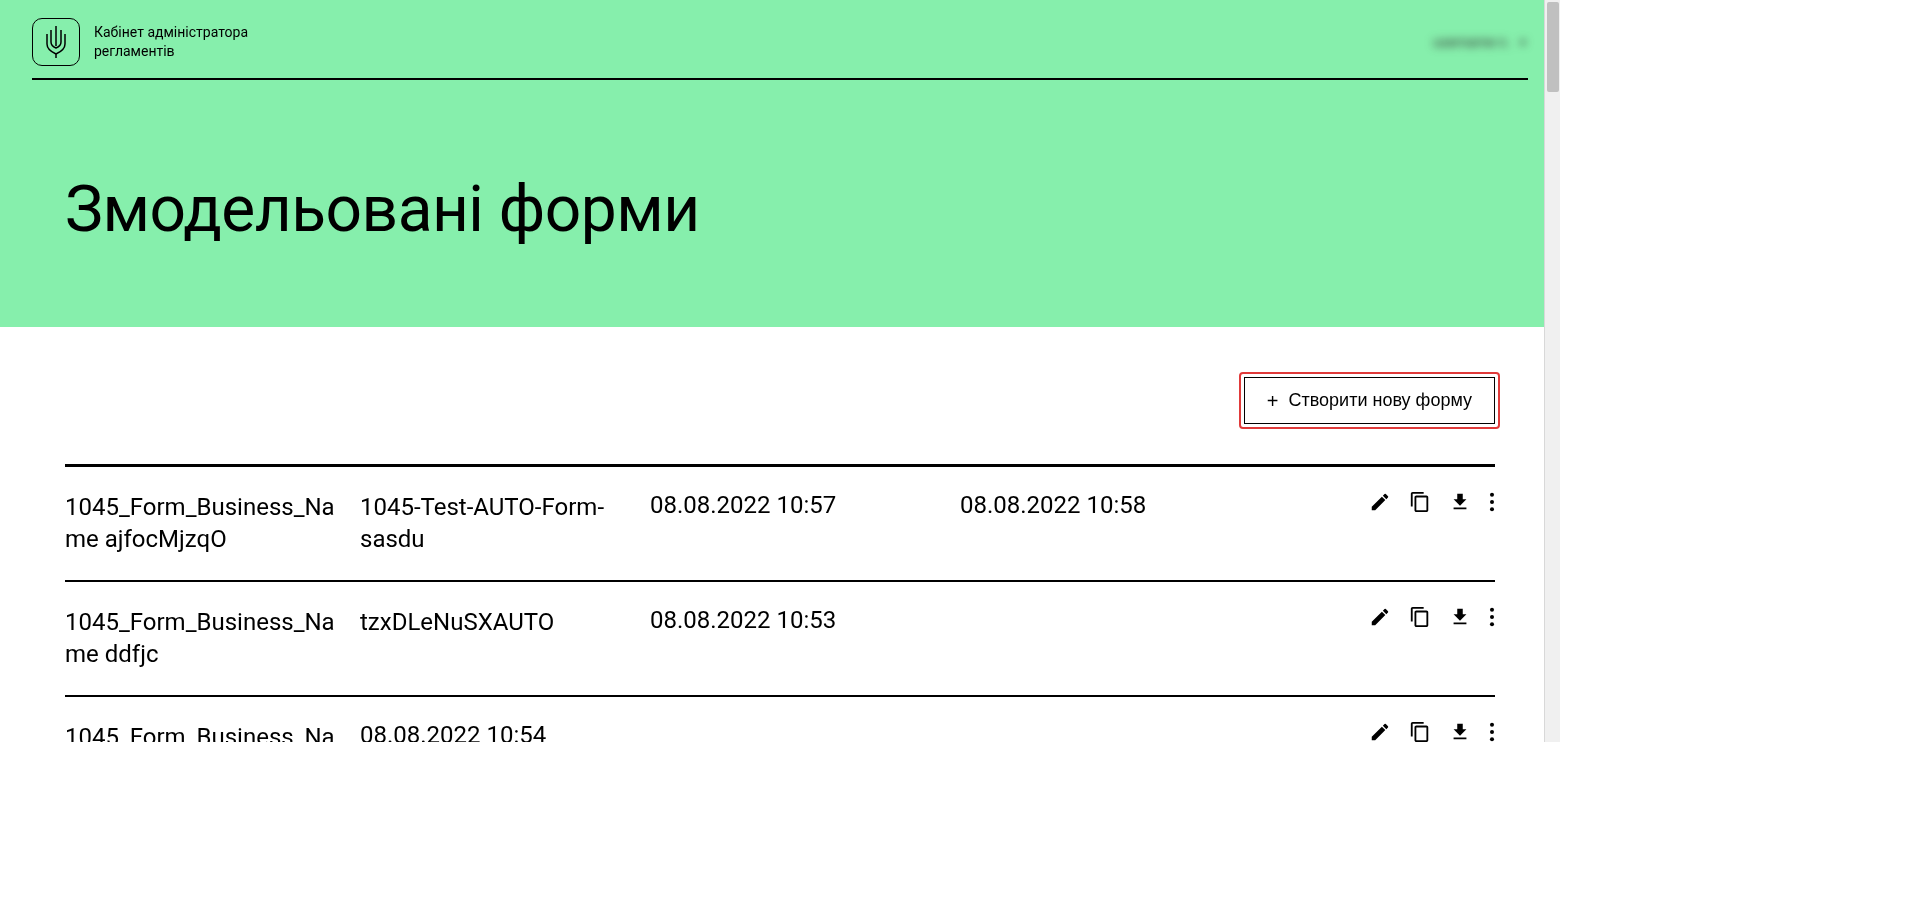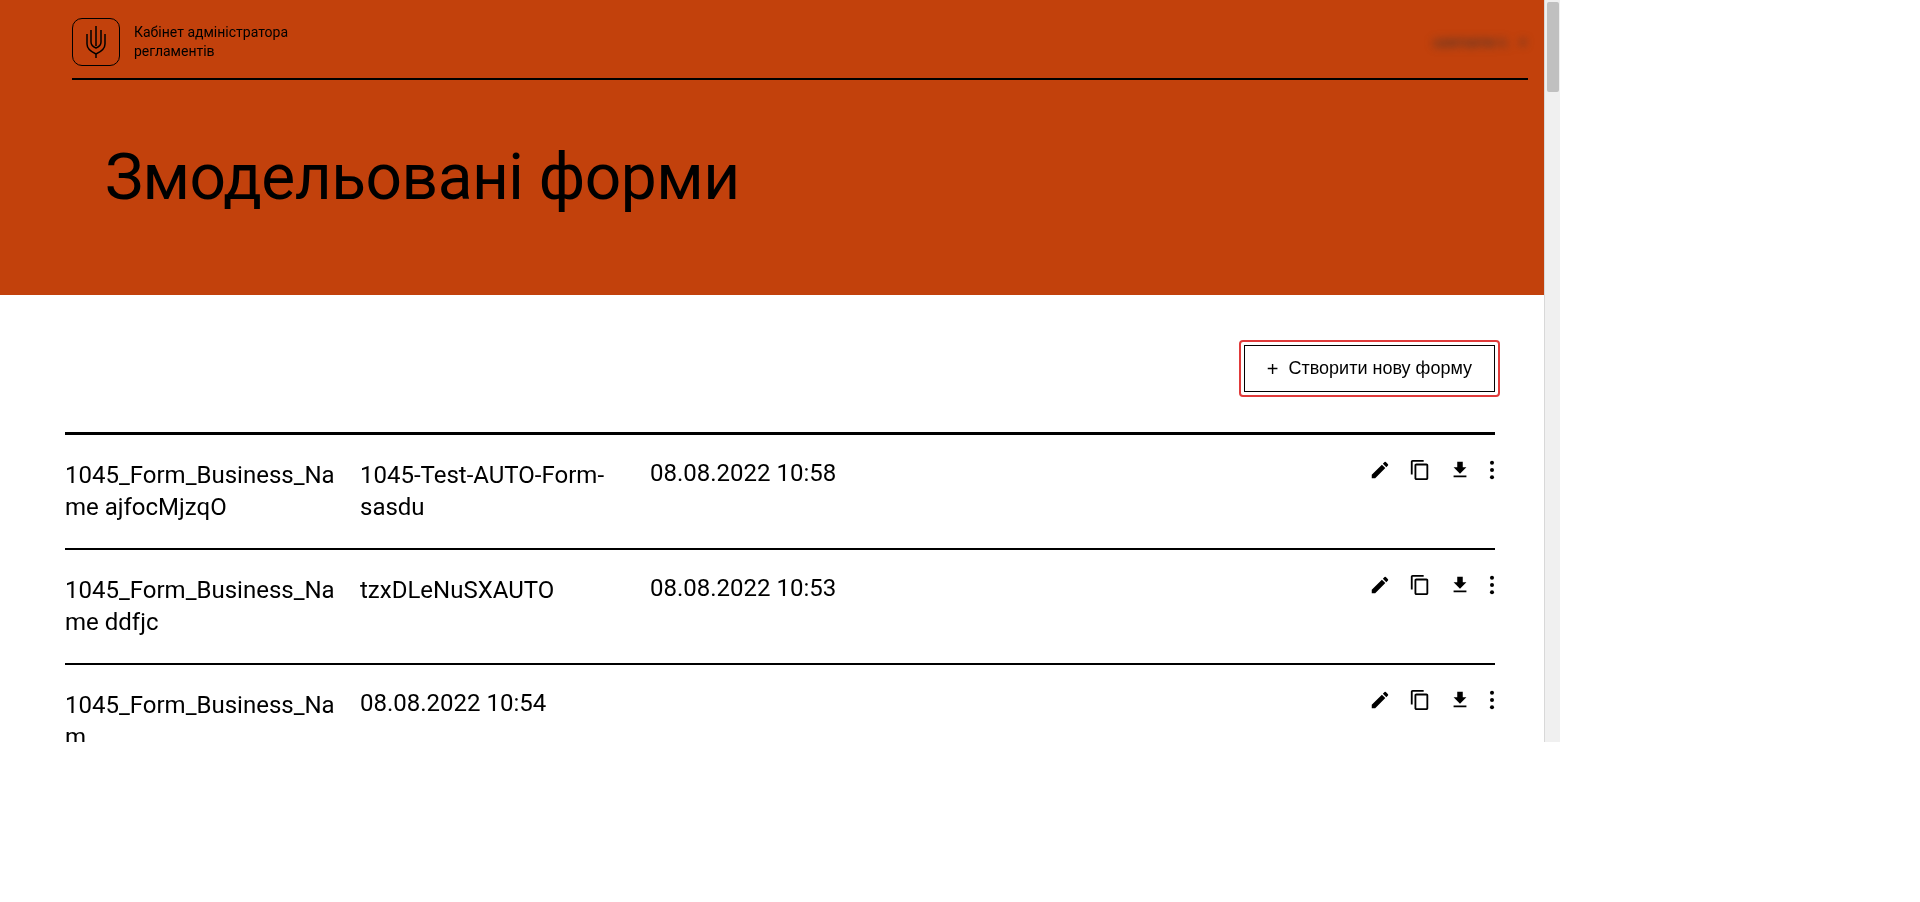--- a/index.html
+++ b/index.html
@@ -9,23 +9,22 @@
   }
   body {
     font-family: -apple-system, BlinkMacSystemFont, "Segoe UI", Roboto, Arial, sans-serif;
     background: #fff;
     width: 1560px;
     height: 742px;
     overflow: hidden;
     position: relative;
   }
   .header-bg {
-    background: #c2410c;
+    background: #86efac;
     width: 100%;
-    padding-left: 40px;
   }
   .header-top {
     display: flex;
     align-items: center;
     justify-content: space-between;
     padding: 18px 32px 12px 32px;
   }
   .logo-title {
     display: flex;
     align-items: center;
@@ -57,20 +56,21 @@
     font-size: 14px;
     color: #333;
   }
   .divider-top {
     height: 2px;
     background: #000;
     margin: 0 32px;
   }
   .page-title-wrap {
     padding: 60px 32px 80px 65px;
+    margin-top: 32px;
   }
   .page-title {
     font-size: 64px;
     font-weight: 400;
     letter-spacing: -0.5px;
     color: #000;
   }
   .content {
     padding: 50px 65px 0 65px;
   }
@@ -234,20 +234,21 @@
     </button>
   </div>
 
   <div class="table">
     <div class="thick-divider"></div>
 
     <div id="rows-container">
         <div class="table-row">
           <div class="col-name">1045_Form_Business_Name ajfocMjzqO</div>
           <div class="col-service">1045-Test-AUTO-Form-sasdu</div>
+          <div class="col-created">08.08.2022 10:57</div>
           <div class="col-edited">08.08.2022 10:58</div>
           <div class="col-actions">
             <span class="action-icon">
               <svg viewBox="0 0 24 24">
                 <path d="M3 17.25V21h3.75L17.81 9.94l-3.75-3.75L3 17.25zM20.71 7.04c.39-.39.39-1.02 0-1.41l-2.34-2.34a.9959.9959 0 0 0-1.41 0l-1.83 1.83 3.75 3.75 1.83-1.83z"></path>
               </svg>
             </span>
             <span class="action-icon">
               <svg viewBox="0 0 24 24">
                 <path d="M16 1H4c-1.1 0-2 .9-2 2v14h2V3h12V1zm3 4H8c-1.1 0-2 .9-2 2v14c0 1.1.9 2 2 2h11c1.1 0 2-.9 2-2V7c0-1.1-.9-2-2-2zm0 16H8V7h11v14z"></path>

